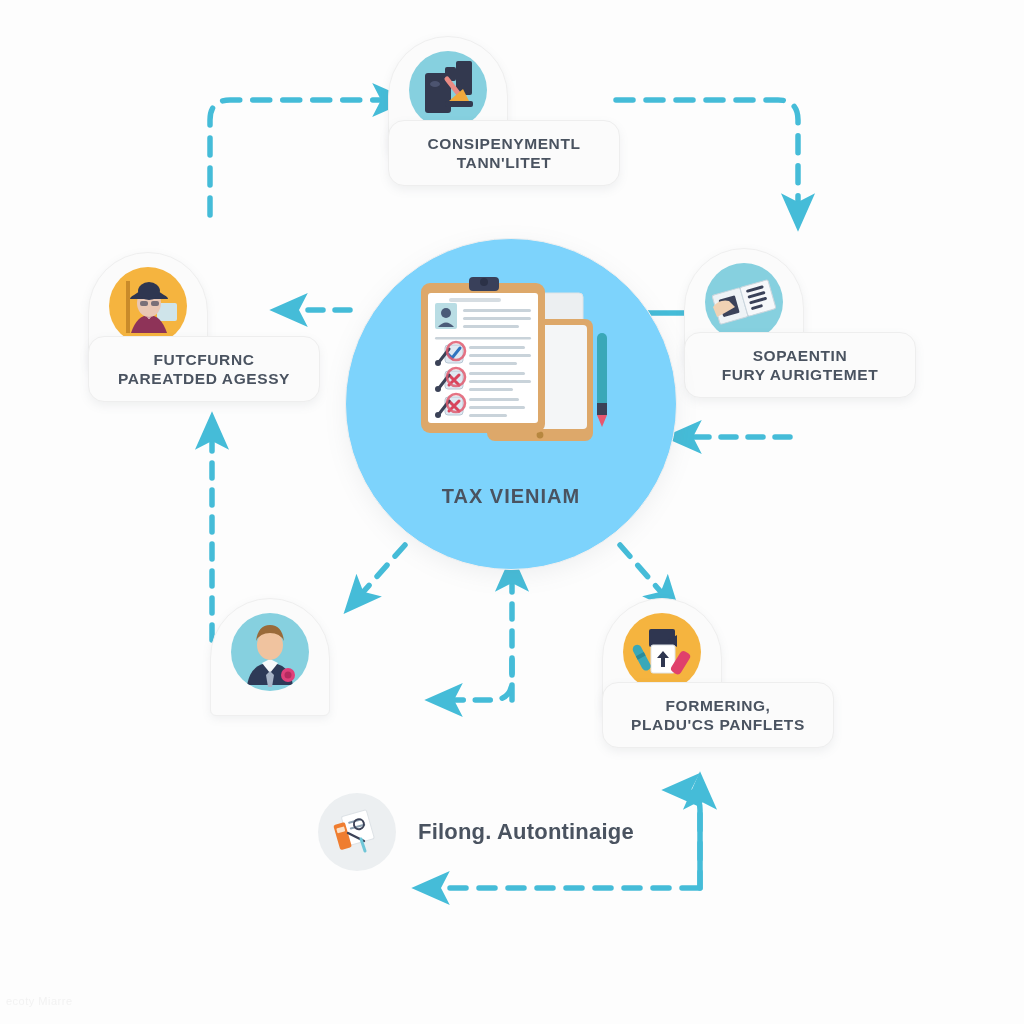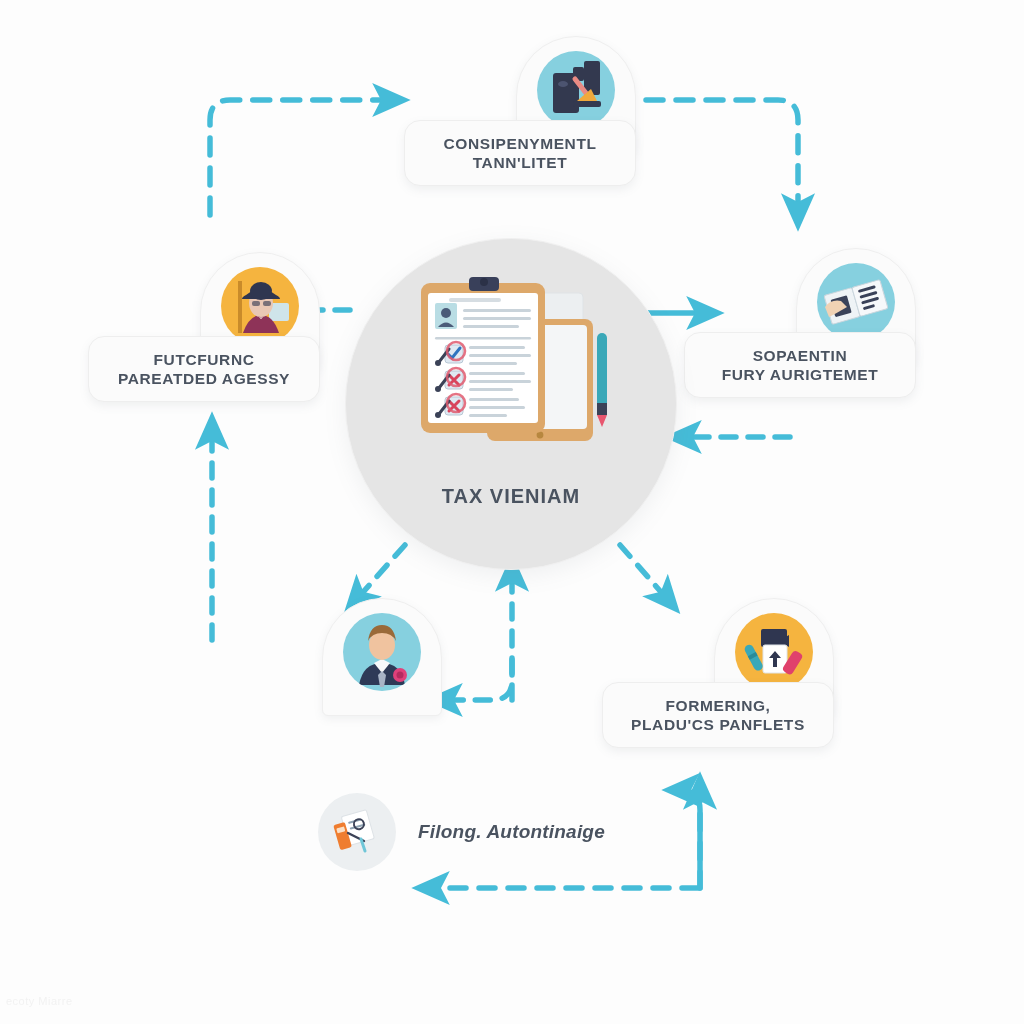--- a/index.html
+++ b/index.html
@@ -9,21 +9,21 @@
     font-family:"Liberation Sans", sans-serif;
     overflow:hidden;
     position:relative;
   }
   #stage{position:absolute;inset:0;width:1024px;height:1024px;}
   #arrows{position:absolute;left:0;top:0;width:1024px;height:1024px;}
 
   
   .node{
     position:absolute;
-    display:flex;flex-direction:column;align-items:flex-end;
+    display:flex;flex-direction:column;align-items:flex-start;
   }
   .node .dome{
     position:relative;
     background:#fbfbfb;
     border:1px solid #efefef;
     box-shadow:0 3px 9px rgba(120,130,140,.10);
     display:flex;align-items:flex-start;justify-content:center;
   }
   .arch{
     width:120px;height:118px;
@@ -52,21 +52,21 @@
   .icon-circle{
     width:78px;height:78px;border-radius:50%;
     display:flex;align-items:center;justify-content:center;
     position:relative;overflow:hidden;
   }
 
   
   #hub{
     position:absolute;left:345px;top:238px;
     width:330px;height:330px;border-radius:50%;
-    background:#e5e5e5;
+    background:#7dd3fc;
     border:1px solid #f0f0f0;
     box-shadow:0 6px 22px rgba(120,130,140,.10);
     display:flex;flex-direction:column;align-items:center;
     justify-content:flex-start;
     z-index:4;
   }
   #hub .hub-art{margin-top:28px;}
   #hub .hub-label{
     margin-top:14px;
     font-size:20px;font-weight:bold;color:#4a5360;
@@ -76,21 +76,21 @@
   
   .legend-row{
     position:absolute;display:flex;align-items:center;gap:22px;
   }
   .legend-circle{
     width:78px;height:78px;border-radius:50%;
     background:#eceff1;
     display:flex;align-items:center;justify-content:center;
   }
   .legend-text{
-    font-size:19px;font-weight:bold;color:#4a5360;letter-spacing:.2px;font-style:italic;
+    font-size:22px;font-weight:bold;color:#4a5360;letter-spacing:.2px;
   }
   #watermark{
     position:absolute;left:6px;top:995px;
     font-size:11px;color:#f2f2f2;letter-spacing:.5px;
   }
 </style>
 </head>
 <body>
 
 <div id="stage">

